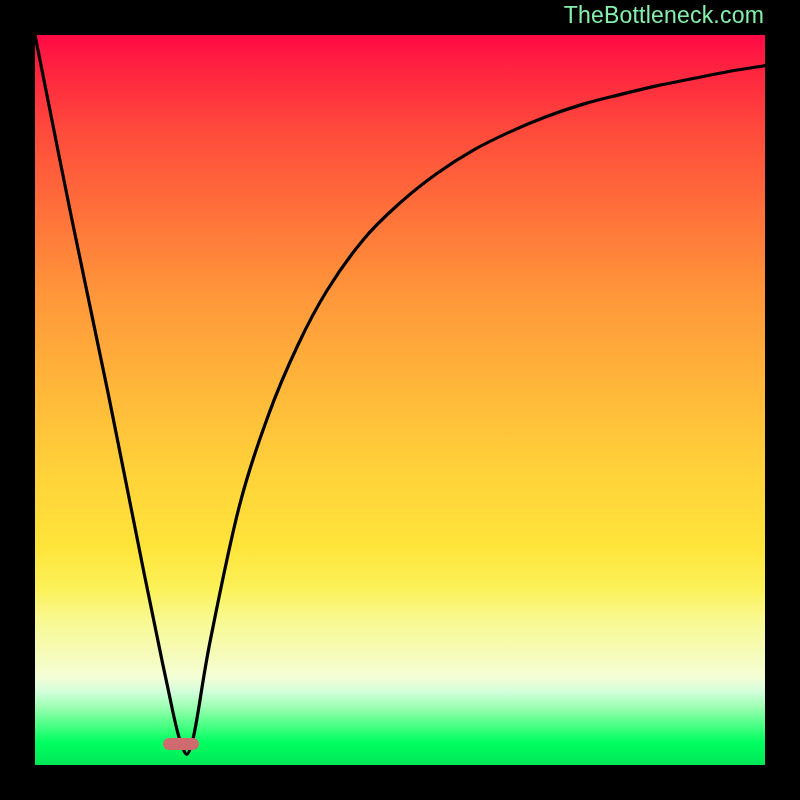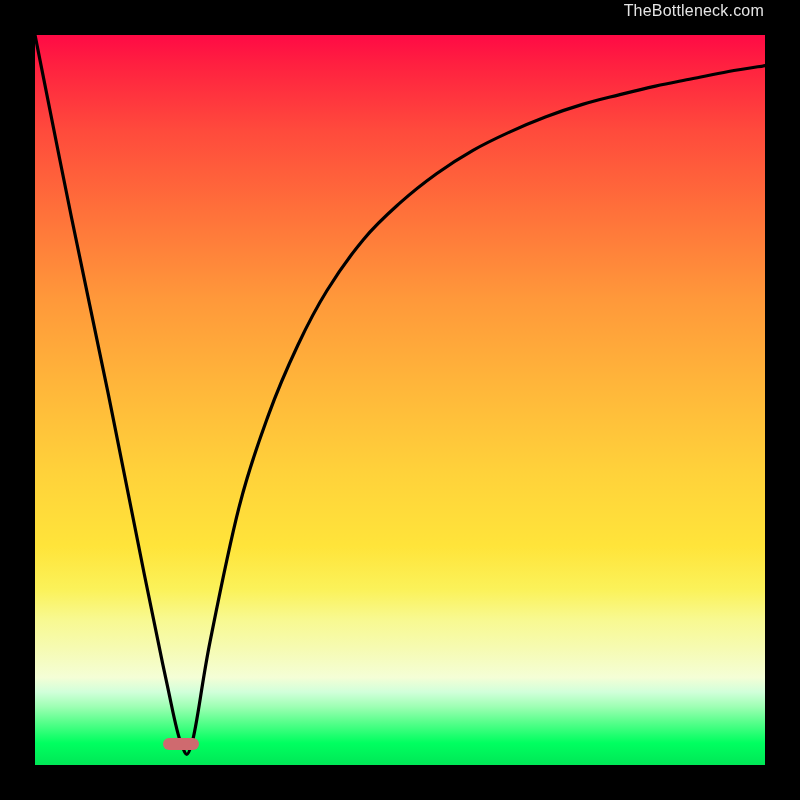--- a/index.html
+++ b/index.html
@@ -42,22 +42,22 @@
       #5cff8e 94%,
       #1dff6e 96%,
       #00ff60 97%,
       #00e756 100%
     );
   }
   .watermark {
     position: absolute;
     top: 2px;
     right: 36px;
-    color: #e5e5e5;
-    font-size: 16px;
+    color: #86efac;
+    font-size: 23px;
     font-weight: 500;
     letter-spacing: 0.2px;
     user-select: none;
   }
   svg.curve {
     position: absolute;
     left: 0;
     top: 0;
     width: 730px;
     height: 730px;

